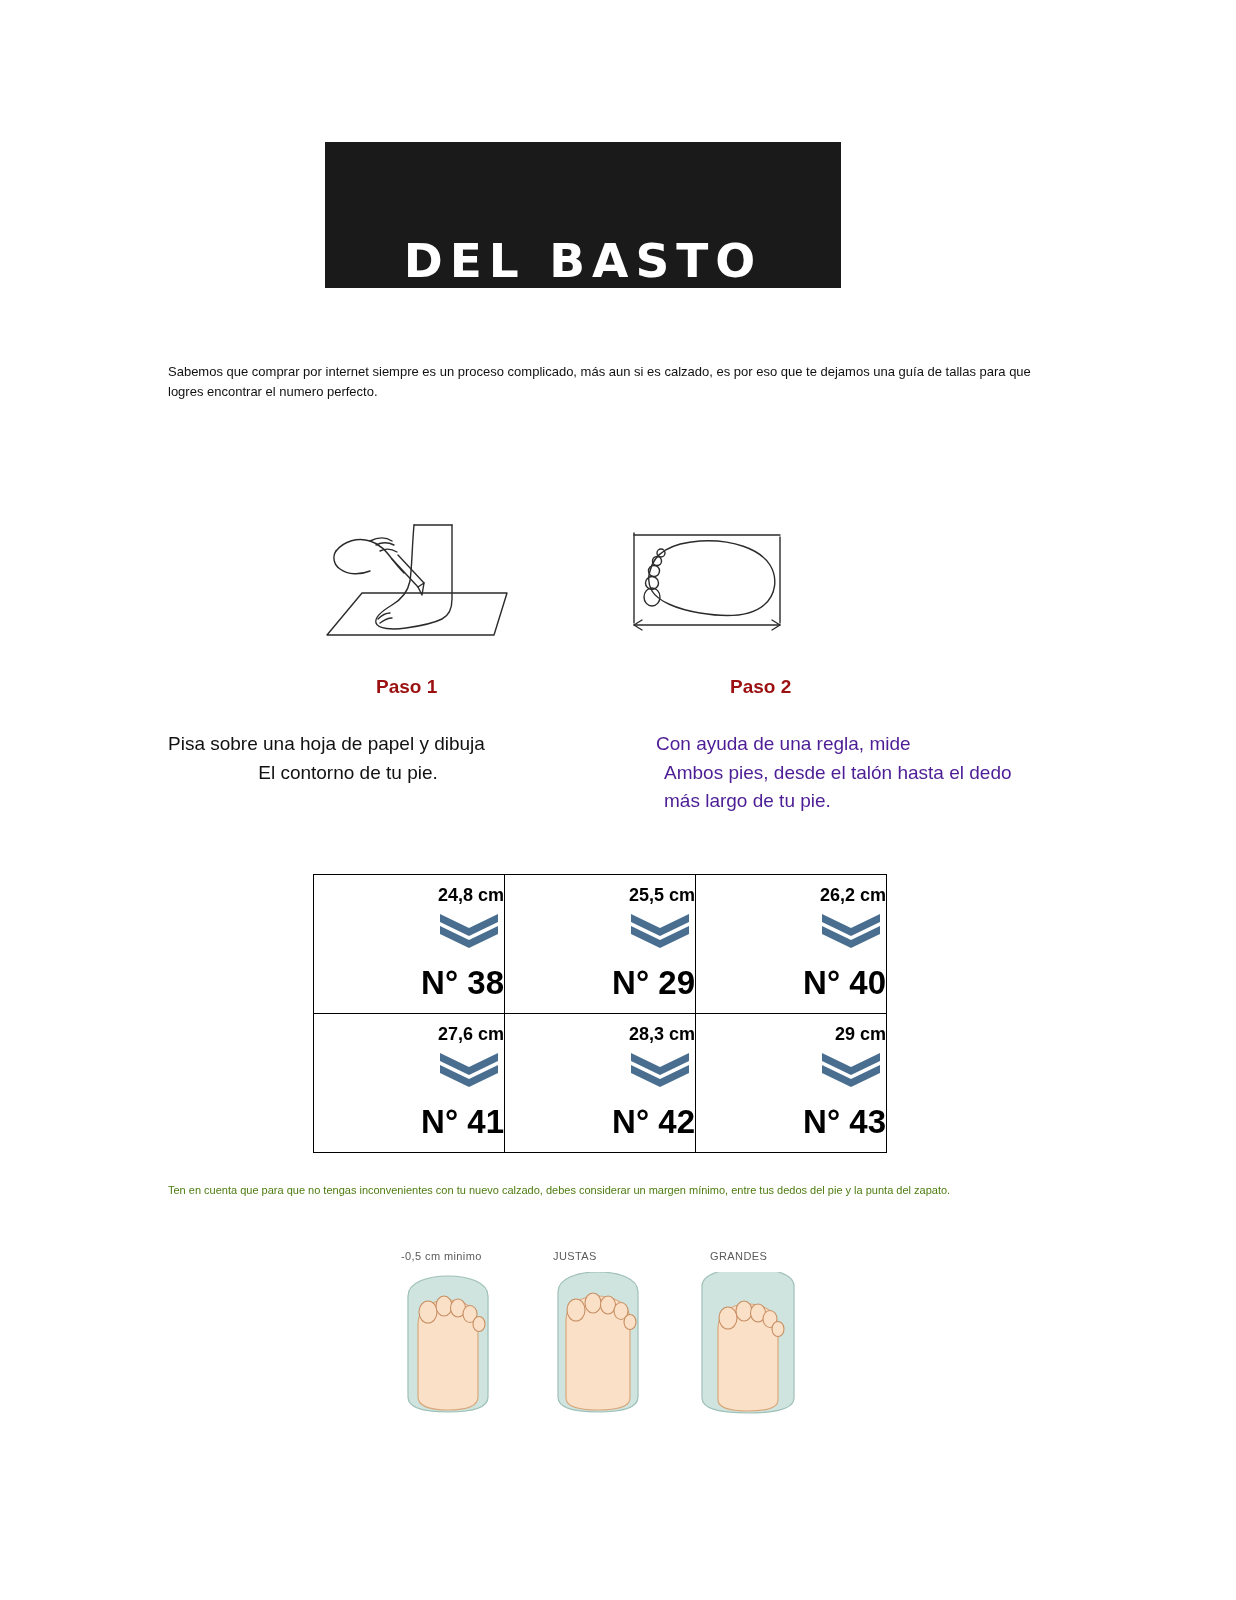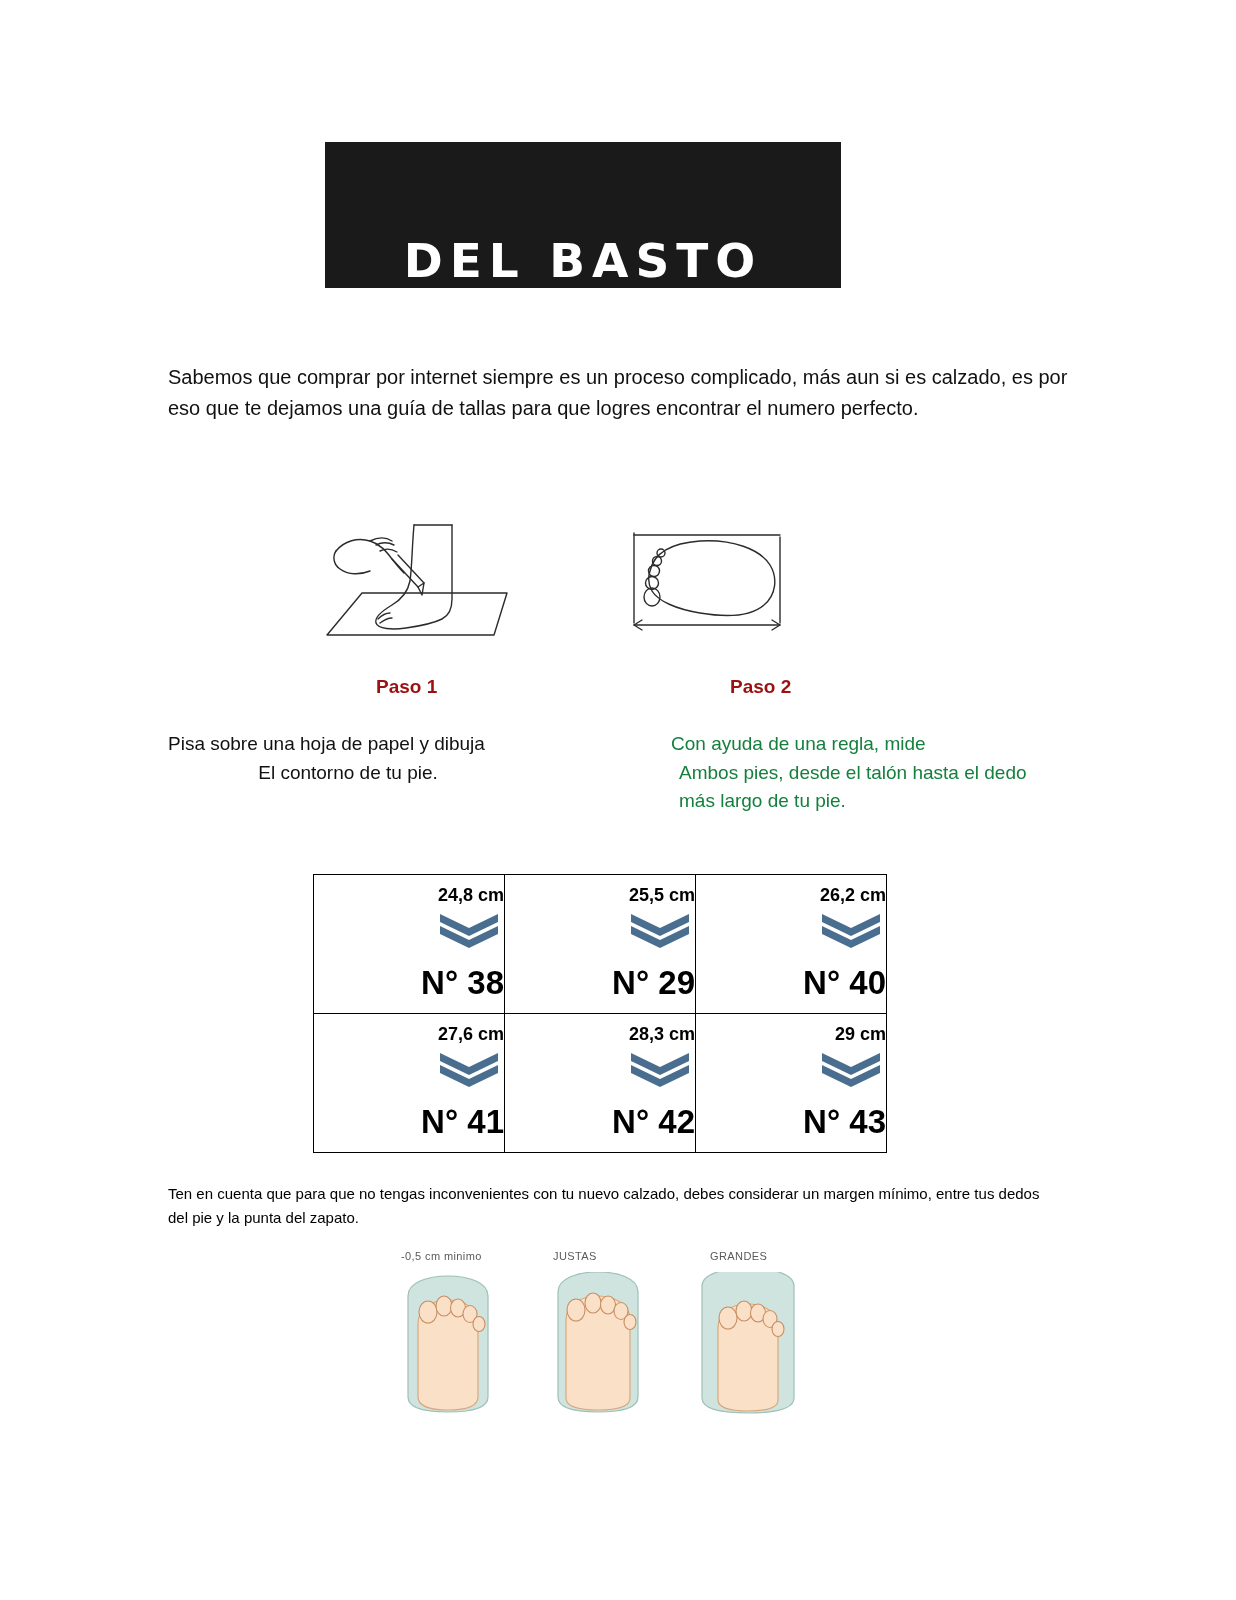--- a/index.html
+++ b/index.html
@@ -40,21 +40,21 @@
     letter-spacing: 7px;
     font-family: "DejaVu Sans", sans-serif;
   }
 
   
   .intro {
     position: absolute;
     left: 168px;
     top: 362px;
     width: 900px;
-    font-size: 20px;
+    font-size: 13px;
     line-height: 1.55;
     color: #111111;
   }
 
   
   .illus-1 {
     position: absolute;
     left: 322px;
     top: 495px;
     width: 190px;
@@ -84,26 +84,26 @@
     left: 168px;
     top: 730px;
     width: 360px;
     font-size: 19px;
     line-height: 1.5;
     color: #111111;
   }
   .step1-text .line2 { display: block; text-align: center; }
   .step2-text {
     position: absolute;
-    left: 671px;
+    left: 656px;
     top: 730px;
     width: 420px;
     font-size: 19px;
     line-height: 1.5;
-    color: #15803d;
+    color: #4c1d95;
   }
   .step2-text .ind { display: block; padding-left: 8px; }
 
   
   .size-table {
     position: absolute;
     left: 313px;
     top: 874px;
     width: 574px;
     border-collapse: collapse;
@@ -138,23 +138,23 @@
     color: #000000;
     margin-top: 16px;
   }
 
   
   .note {
     position: absolute;
     left: 168px;
     top: 1182px;
     width: 890px;
-    font-size: 15px;
+    font-size: 11px;
     line-height: 1.6;
-    color: #000000;
+    color: #4d7c0f;
   }
 
   
   .feet-wrap {
     position: absolute;
     left: 388px;
     top: 1250px;
     width: 420px;
     height: 170px;
   }

